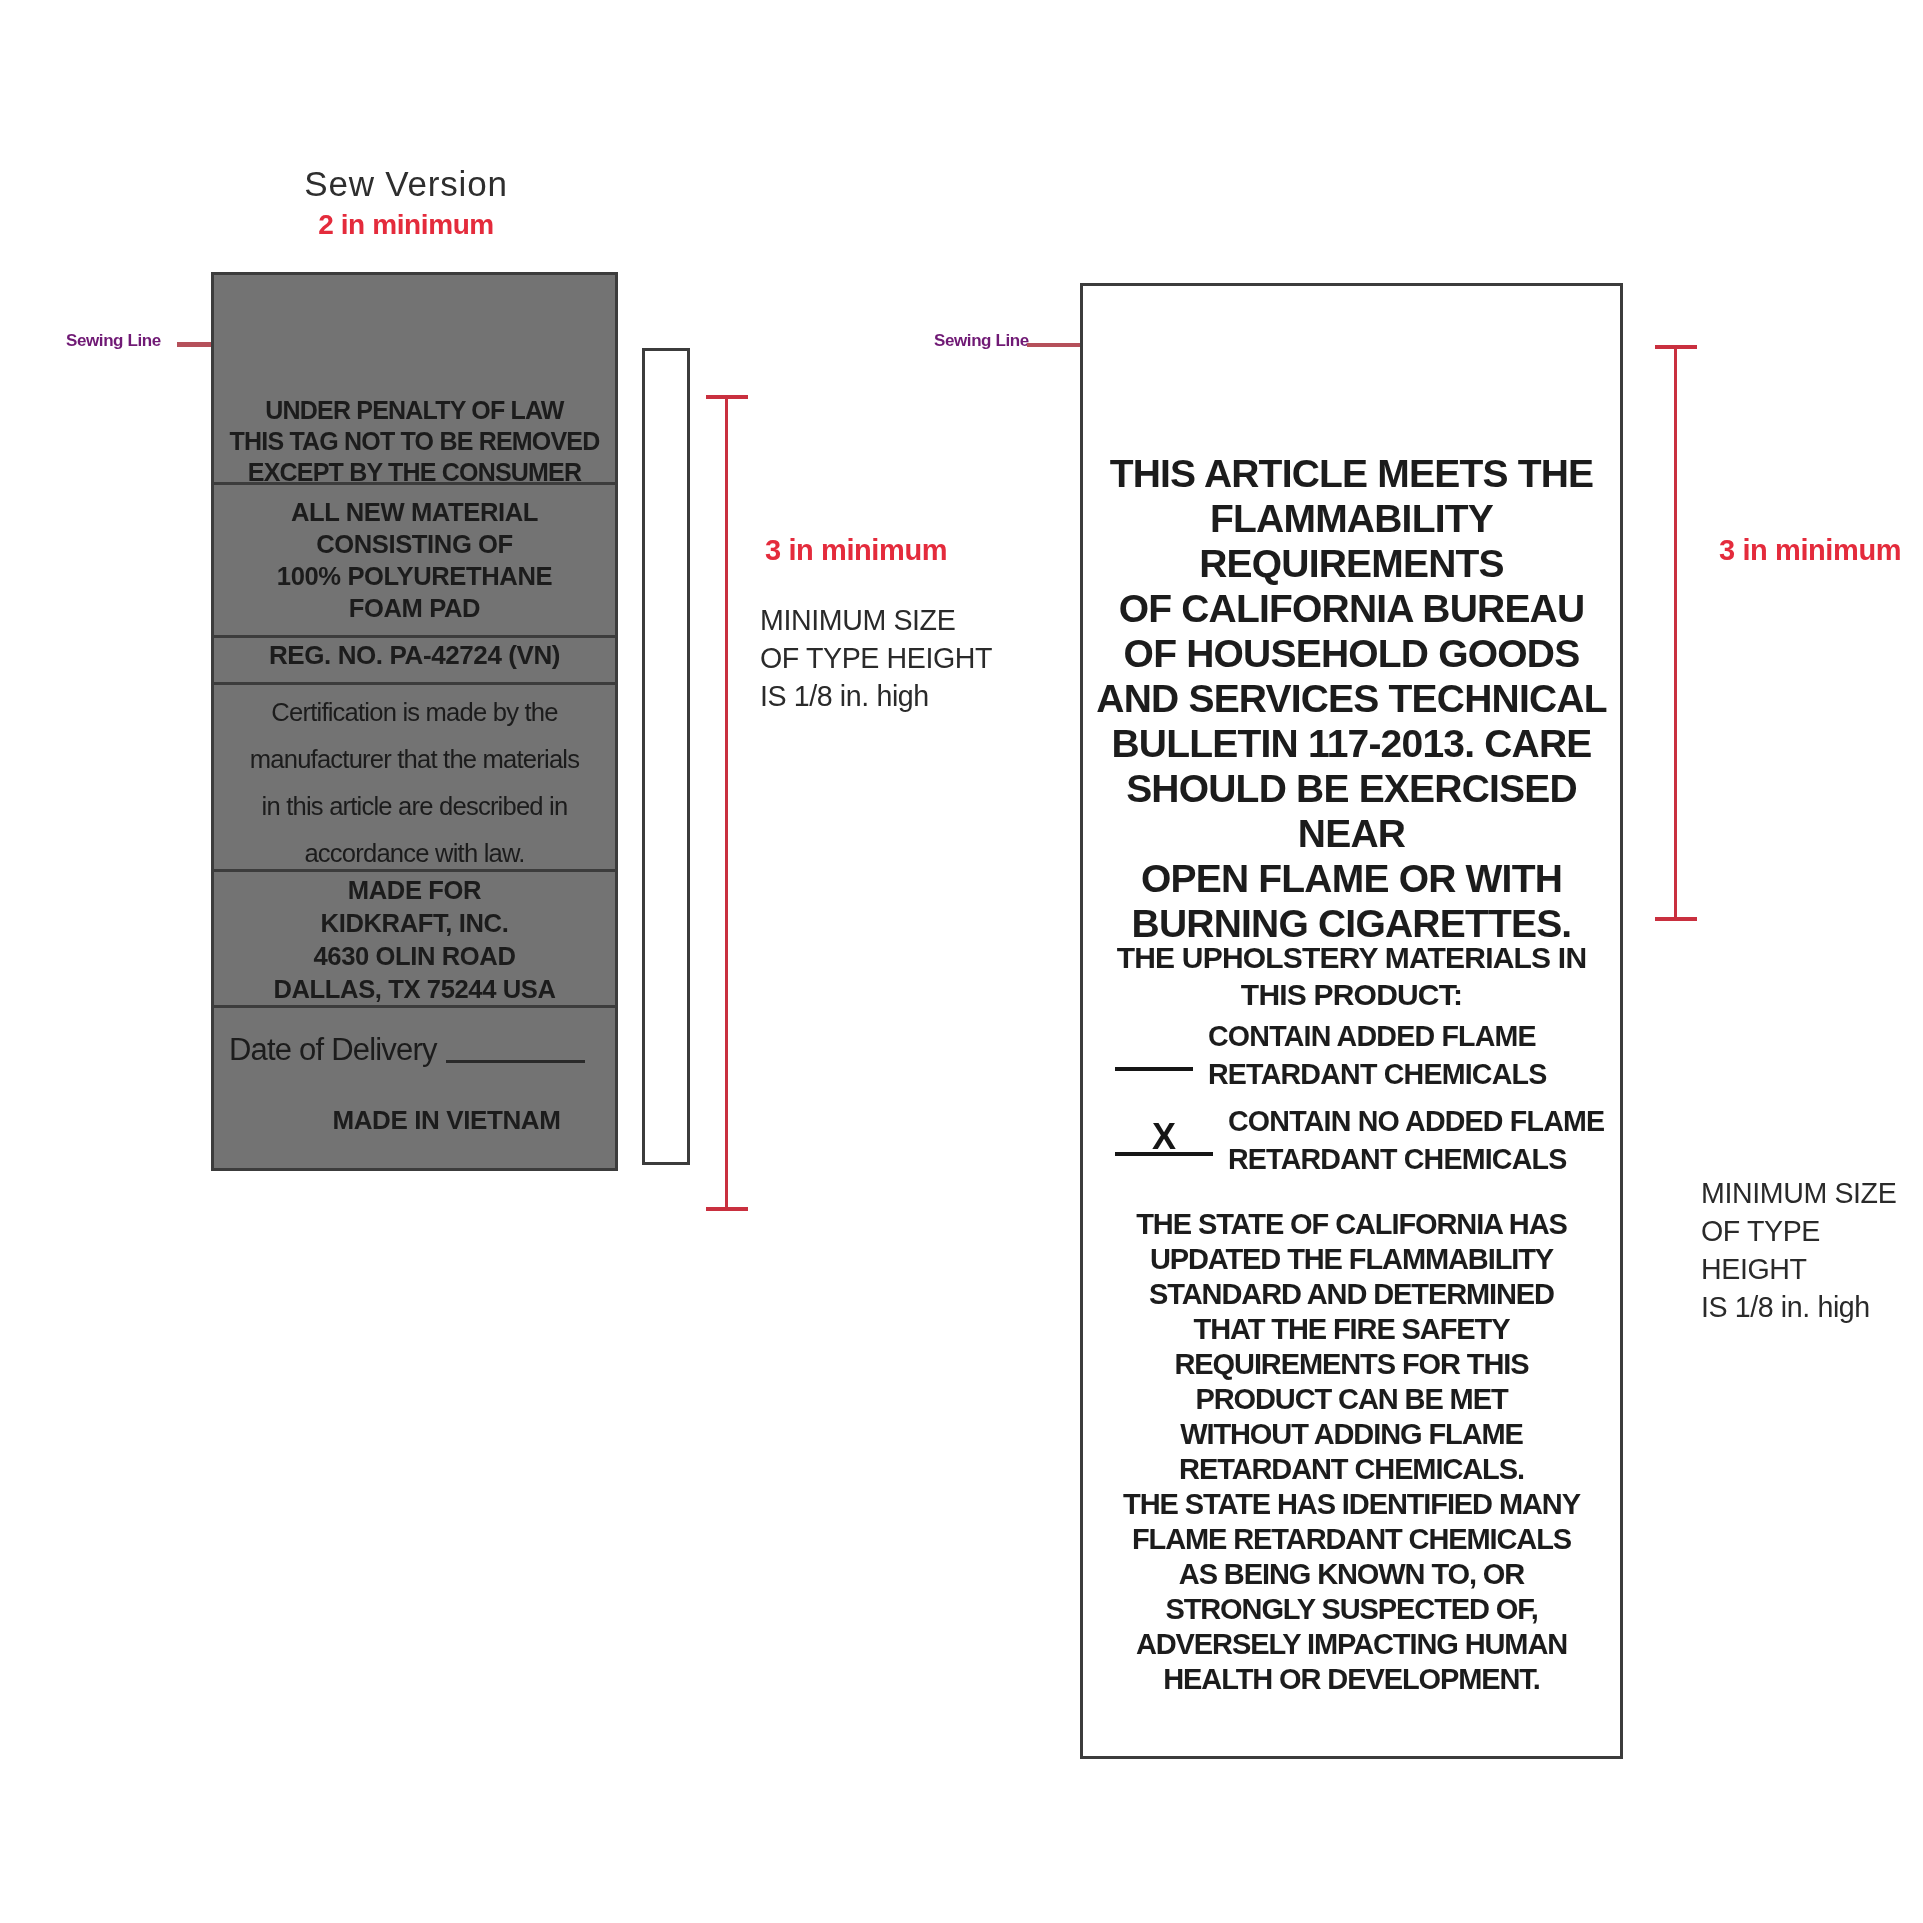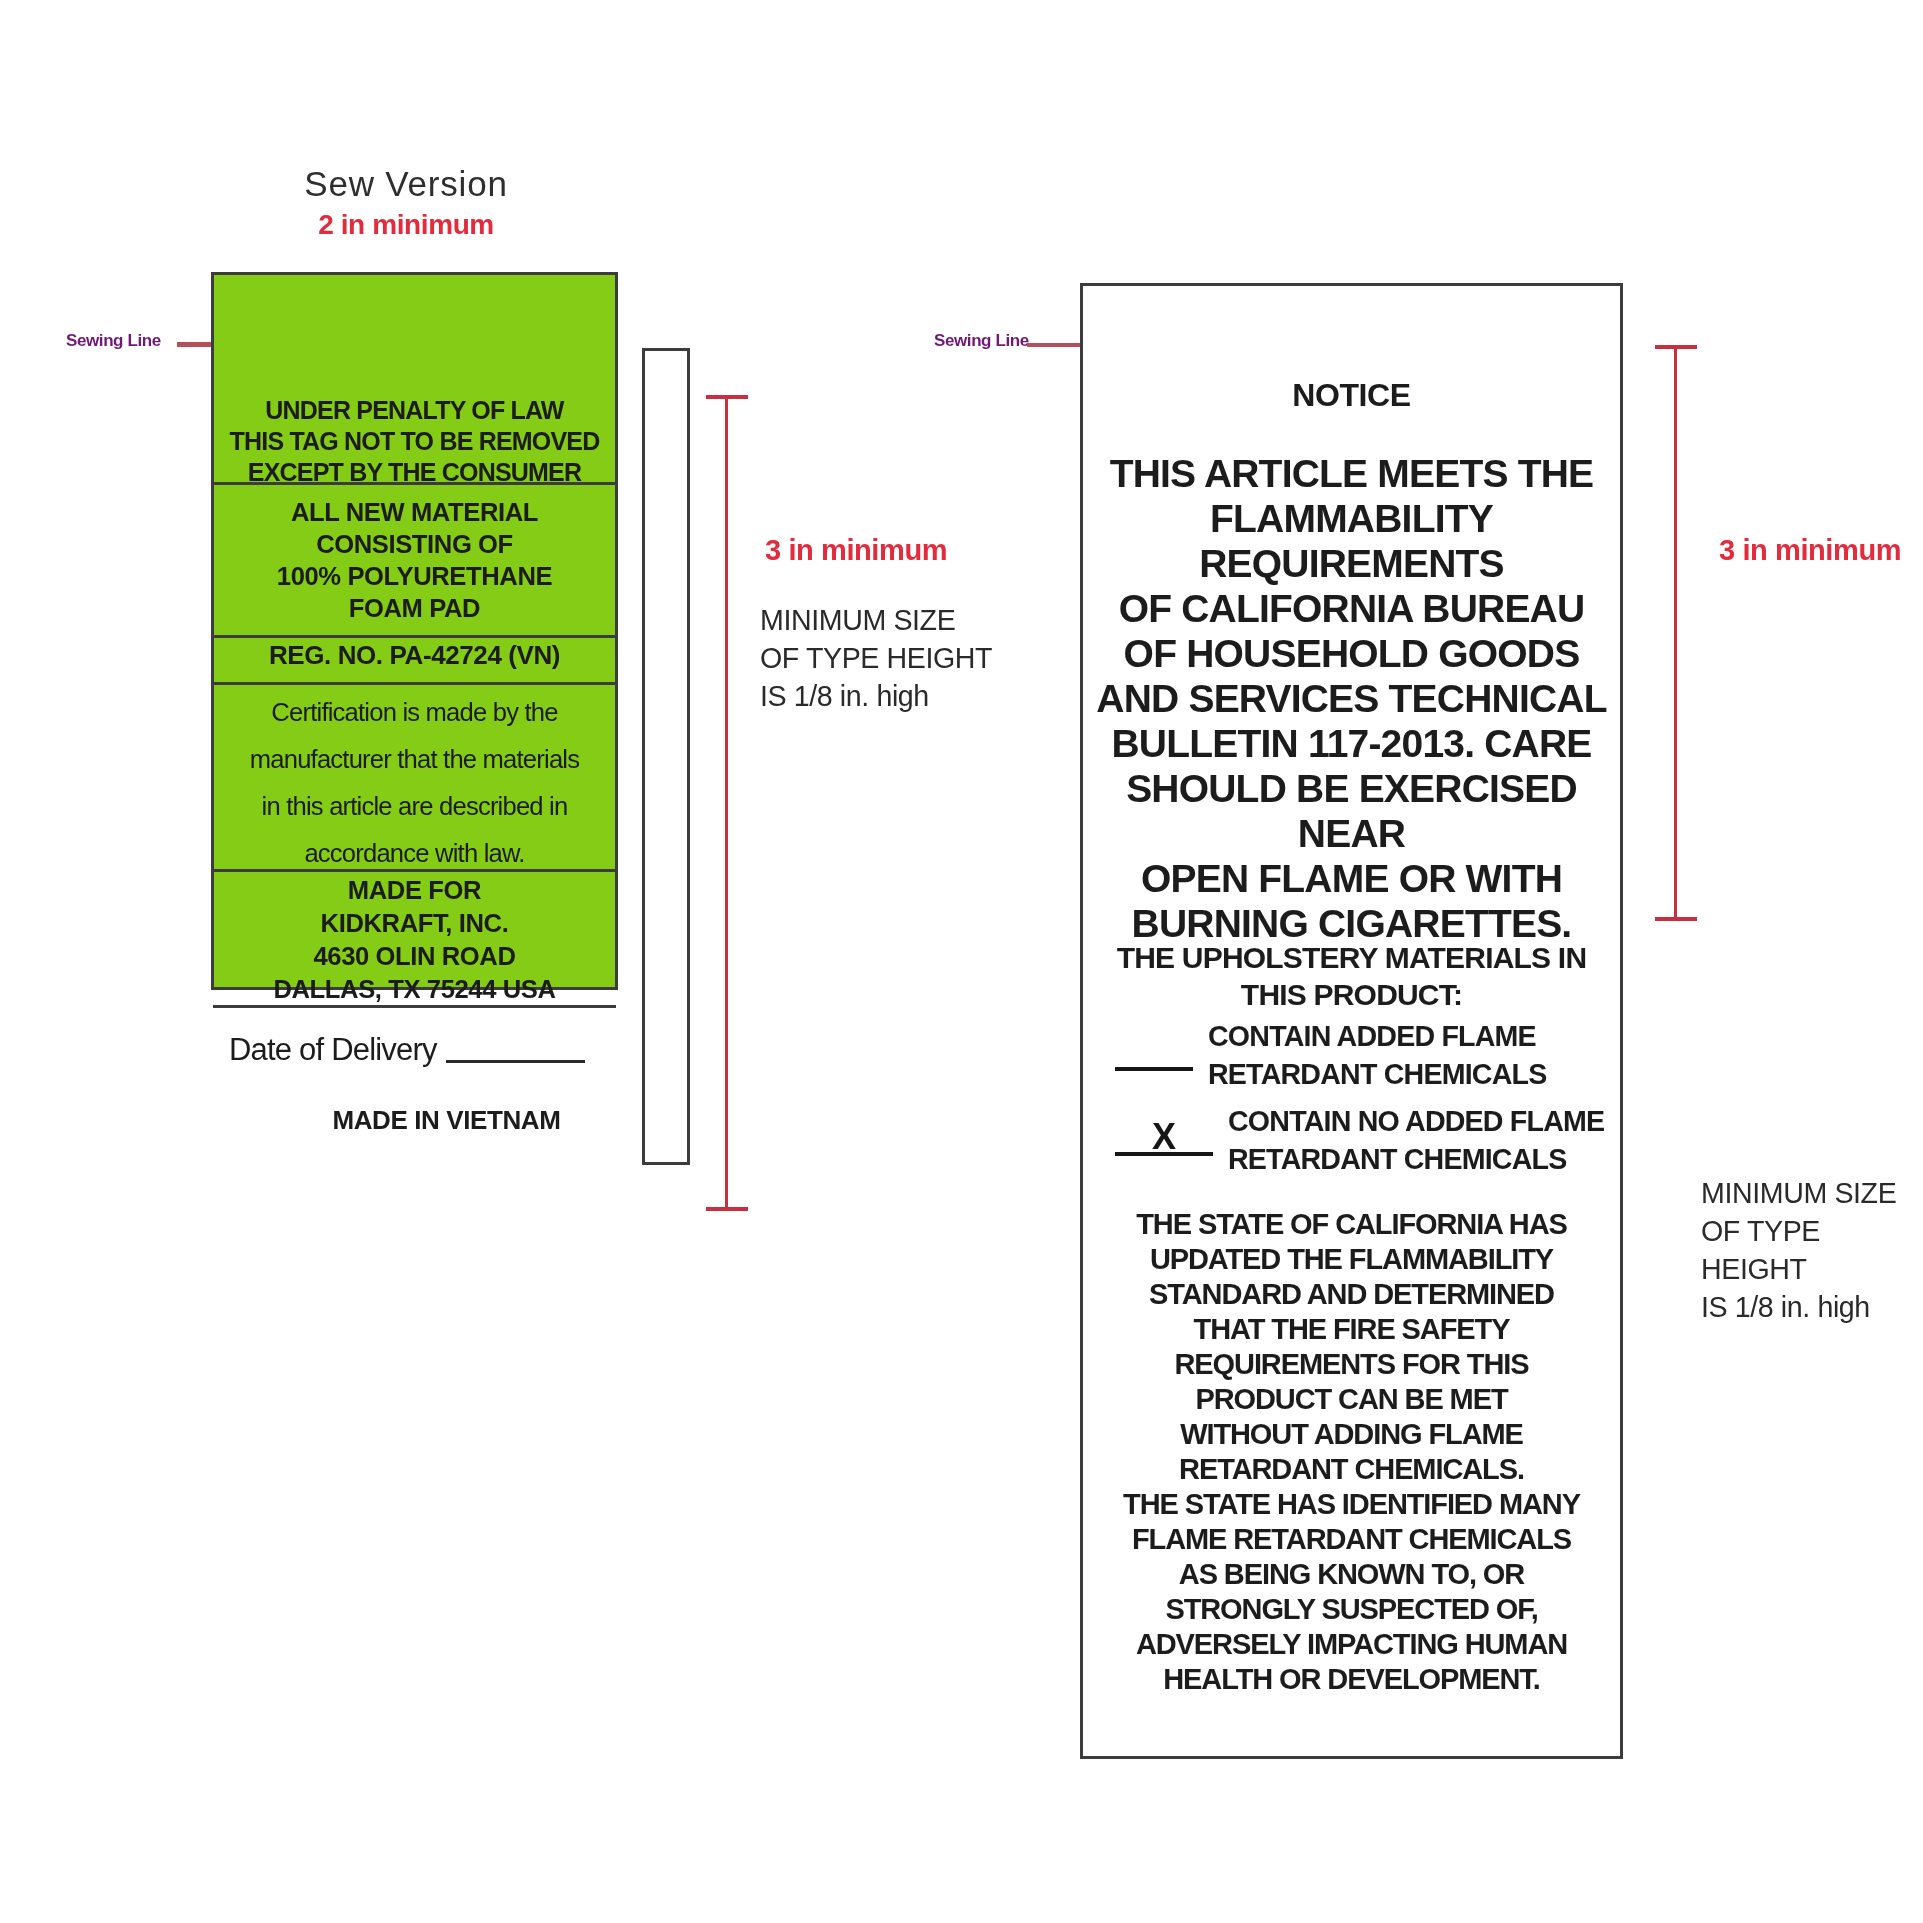--- a/index.html
+++ b/index.html
@@ -19,22 +19,22 @@
   
   .sew-label{font-size:17px;font-weight:bold;color:#701a75;letter-spacing:-0.4px;}
   #sew-label-left{left:66px;top:331px;}
   #sew-label-right{left:934px;top:331px;}
   .dashline{height:5.3px;background:repeating-linear-gradient(90deg,#b5505a 0 38px,rgba(0,0,0,0) 38px 92px);}
   #sew-dash-left{left:177px;top:342px;width:441px;}
   #sew-dash-right{left:1080px;top:342px;width:551px;}
   #sew-leader-right{left:1027px;top:343px;width:53px;height:3.8px;background:#b5505a;}
 
   
-  #tag-left{left:211px;top:272px;width:407px;height:718px;border:3.8px solid #3c3c3c;
-    box-sizing:border-box;background:#84cc16;}
+  #tag-left{left:211px;top:272px;width:407px;height:899px;border:3.8px solid #3c3c3c;
+    box-sizing:border-box;background:#737373;}
   #tag-left .txt{left:0;width:100%;text-align:center;}
   .divider{left:-0.8px;width:calc(100% + 1.5px);height:3px;background:#3c3c3c;}
   #div-1{top:207px;} #div-2{top:360px;} #div-3{top:407px;} #div-4{top:594px;} #div-5{top:730px;}
   #penalty-text{top:120px;font-size:25px;line-height:31px;font-weight:bold;letter-spacing:-0.8px;}
   #material-text{top:221px;font-size:25.6px;line-height:32px;font-weight:bold;letter-spacing:-0.4px;}
   #regno-text{top:365px;font-size:26px;font-weight:bold;letter-spacing:-0.4px;}
   #cert-text{top:414px;font-size:25.6px;line-height:47px;letter-spacing:-0.8px;}
   #madefor-text{top:599px;font-size:25.6px;line-height:33px;font-weight:bold;letter-spacing:-0.4px;}
   #dod-row{left:15px;top:757px;display:flex;align-items:flex-end;}
   #dod-label{font-size:31px;letter-spacing:-0.8px;}
@@ -121,21 +121,20 @@
 <div class="abs dim-note" id="note-3in-left">3 in minimum</div>
 <div class="abs type-note pre" id="type-note-left">MINIMUM SIZE
 OF TYPE HEIGHT
 IS   1/8 in. high</div>
 
 <div class="abs sew-label" id="sew-label-right">Sewing Line</div>
 <div class="abs" id="sew-leader-right"></div>
 <div class="abs dashline" id="sew-dash-right"></div>
 
 <div class="abs" id="tag-right">
-  <div class="abs txt" id="notice-title">NOTICE</div>
   <div class="abs txt pre" id="notice-paragraph">THIS ARTICLE MEETS THE
 FLAMMABILITY
 REQUIREMENTS
 OF CALIFORNIA BUREAU
 OF HOUSEHOLD GOODS
 AND SERVICES TECHNICAL
 BULLETIN 117-2013. CARE
 SHOULD BE EXERCISED NEAR
 OPEN FLAME OR WITH
 BURNING CIGARETTES.</div>

